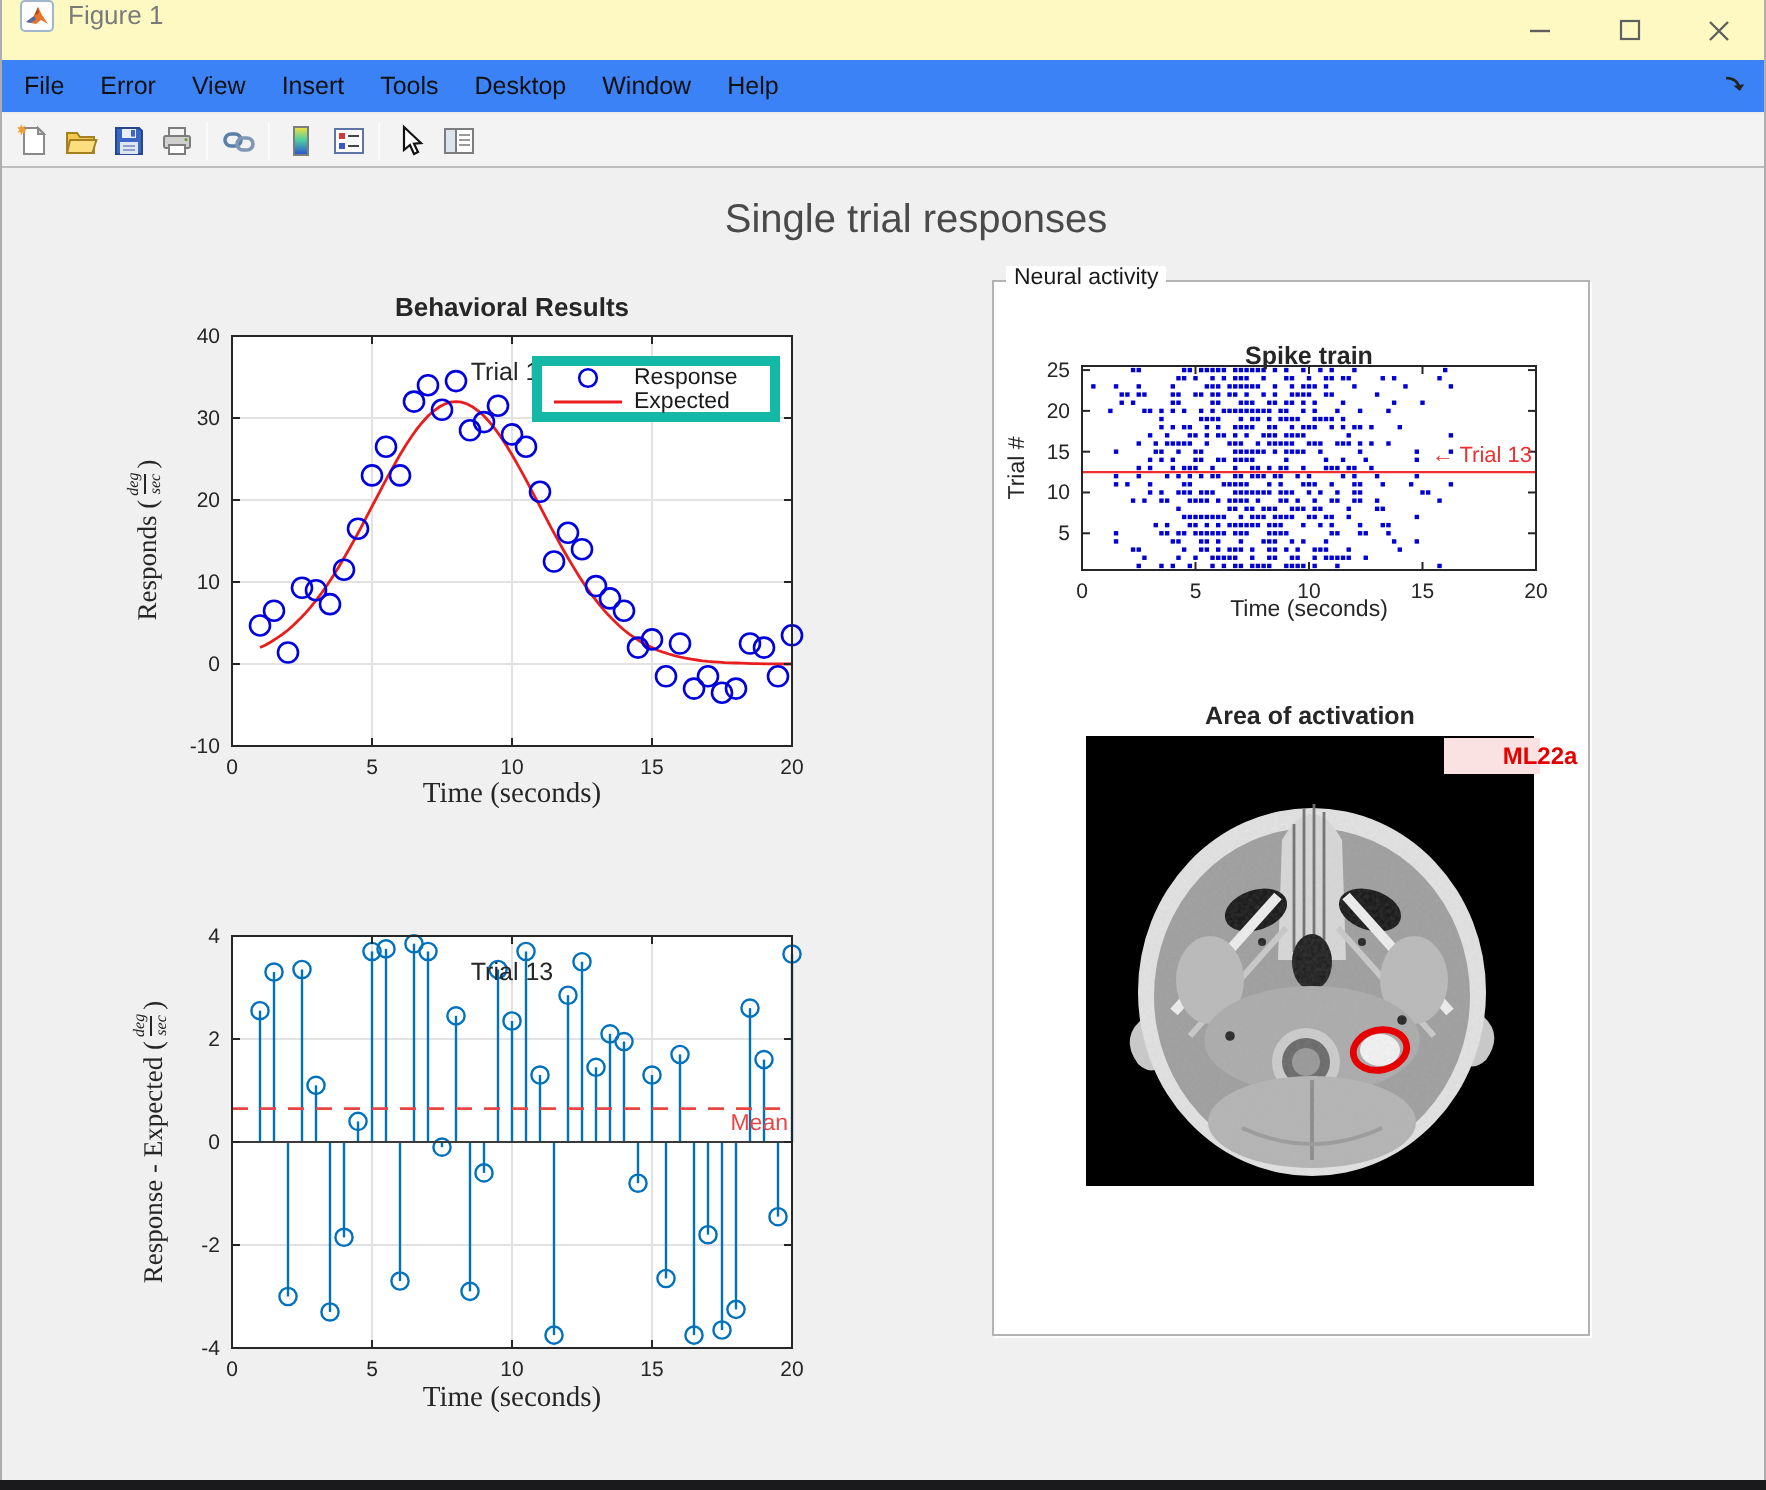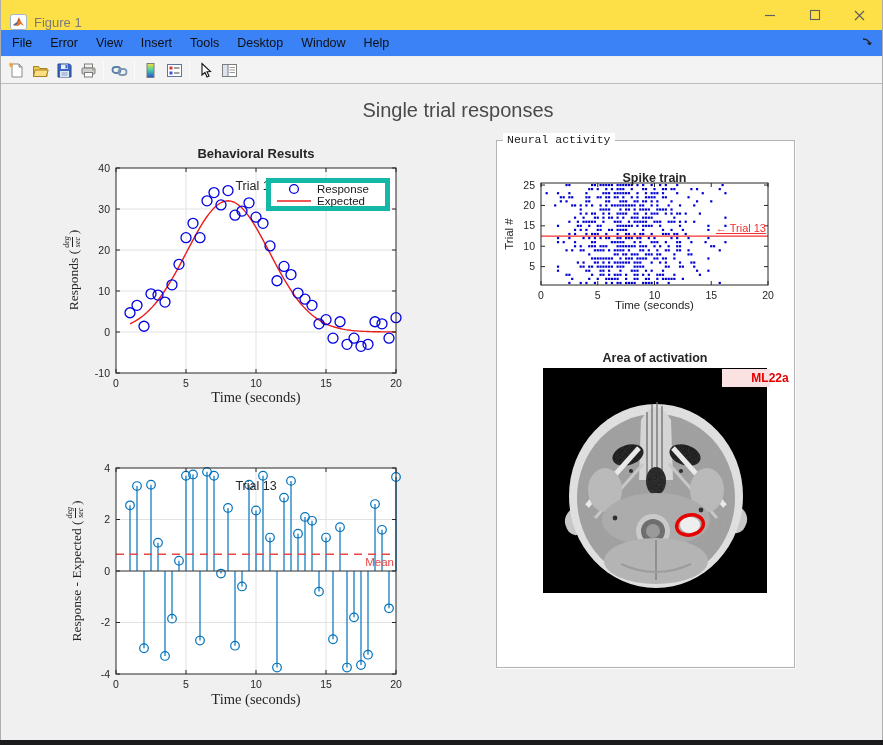--- a/index.html
+++ b/index.html
@@ -1,57 +1,57 @@
 <!DOCTYPE html>
 <html><head>
 <meta charset="utf-8">
 <style>
   html,body{margin:0;padding:0;background:#e8e8e8;}
   *{box-sizing:border-box;}
   .win{position:relative;width:883px;height:745px;background:#f0f0f0;overflow:hidden;
        font-family:"Liberation Sans",sans-serif;box-shadow:inset 0 0 0 1px rgba(120,120,120,.55);}
   
-  .titlebar{position:absolute;left:1px;top:0;width:881px;height:30px;background:#fde047;display:flex;align-items:flex-end;z-index:6;}
+  .titlebar{position:absolute;left:1px;top:0;width:881px;height:30px;background:#fef9c3;display:flex;align-items:flex-start;z-index:6;}
   .appicon{width:17px;height:16px;margin:0 7px 0 9px;}
   .wintitle{font-size:13px;color:#7a7a7a;}
   .winbtns{margin-left:auto;display:flex;height:100%;}
   .winbtn{width:45px;height:100%;display:flex;align-items:center;justify-content:center;border:none;background:transparent;padding:0;cursor:default;}
   .menubar{position:absolute;left:1px;top:30px;width:881px;height:27px;background:#3b82f6;display:flex;align-items:center;padding-left:2px;z-index:6;border-bottom:1px solid #ededed;}
   .menuitem{font-size:12.5px;color:#101010;padding:5px 9px;background:transparent;border:none;}
   .dockarrow{position:absolute;right:8px;top:36px;width:14px;height:14px;z-index:7;background:transparent;border:none;padding:0;}
   .toolbar{position:absolute;left:1px;top:57px;width:881px;height:27px;background:#f3f3f3;border-bottom:1px solid #bdbdbd;display:flex;align-items:center;padding-left:3px;z-index:6;}
   .tbtn{width:24px;height:24px;display:flex;align-items:center;justify-content:center;background:transparent;border:none;padding:0;}
   .tsep{width:1px;height:19px;background:#c3c3c3;border-right:1px solid #fbfbfb;margin:0 3px;}
   .bottomstrip{position:absolute;left:0;bottom:0;width:883px;height:5px;background:#1a1a1c;z-index:8;}
   
   .canvas{position:absolute;left:1px;top:84px;width:881px;height:656px;background:#f0f0f0;z-index:1;}
   .figtitle{position:absolute;left:258px;top:99px;width:400px;text-align:center;font-size:20px;color:#4a4a4a;z-index:4;}
   .npanel{position:absolute;left:496px;top:140px;width:299px;height:528px;background:#fff;border:1px solid #b3b3b3;
           box-shadow:inset -1px -1px 0 #fdfdfd, 1px 1px 0 #fdfdfd;z-index:2;}
-  .npanel-label{position:absolute;left:503px;top:133px;padding:0 4px;background:#fff;font-size:11.5px;color:#1a1a1a;z-index:4;font-family:Liberation Mono, monospace;}
+  .npanel-label{position:absolute;left:503px;top:133px;padding:0 4px;background:#fff;font-size:11.5px;color:#1a1a1a;z-index:4;}
   #plot-svg{position:absolute;left:0;top:0;z-index:3;pointer-events:none;}
   .ovl{position:absolute;z-index:4;color:#262626;}
   .ctitle{font-weight:bold;font-size:13px;text-align:center;}
   .csub{font-size:12.5px;text-align:center;margin-top:32px;}
   .xlab-serif{font-family:"Liberation Serif",serif;font-size:14.5px;text-align:center;}
   .xlab-sans{font-size:11.5px;text-align:center;}
   .ylab{display:flex;align-items:center;justify-content:center;height:18px;transform:rotate(-90deg);
         font-family:"Liberation Serif",serif;font-size:13.5px;white-space:nowrap;}
   .ylab-sans{display:flex;align-items:center;justify-content:center;height:16px;transform:rotate(-90deg);
         font-size:11.5px;white-space:nowrap;}
   .frac{display:inline-flex;flex-direction:column;align-items:center;font-size:8px;font-style:italic;
         line-height:1.1;margin:0 2px;transform:translateY(-1px);}
   .frac .den{border-top:1px solid #262626;padding-top:1px;}
   .legend{position:absolute;left:266px;top:178px;width:124px;height:33px;background:#fff;border:5px solid #14b8a6;
           z-index:4;display:flex;flex-direction:column;justify-content:center;}
   .lrow{display:flex;align-items:center;height:15px;}
   .lswatch{width:46px;display:flex;align-items:center;justify-content:center;}
   .llabel{font-size:11.5px;color:#1a1a1a;}
   .meanlabel{position:absolute;left:332px;top:556px;width:62px;text-align:right;font-size:11.5px;z-index:4;}
-  .trialanno{position:absolute;left:666px;top:222px;width:100px;text-align:right;font-size:11px;z-index:4;text-decoration:underline;}
+  .trialanno{position:absolute;left:666px;top:222px;width:100px;text-align:right;font-size:11px;z-index:4;}
   .badge{position:absolute;left:722px;top:369px;width:45px;height:18px;background:#fbe2e2;z-index:4;
          display:flex;align-items:center;justify-content:center;font-weight:bold;font-size:12px;padding-left:48px;}
 </style>
 </head>
 <body>
 
 <div class="win">
 
   <div class="titlebar">
     <svg class="appicon" viewBox="0 0 17 16">

